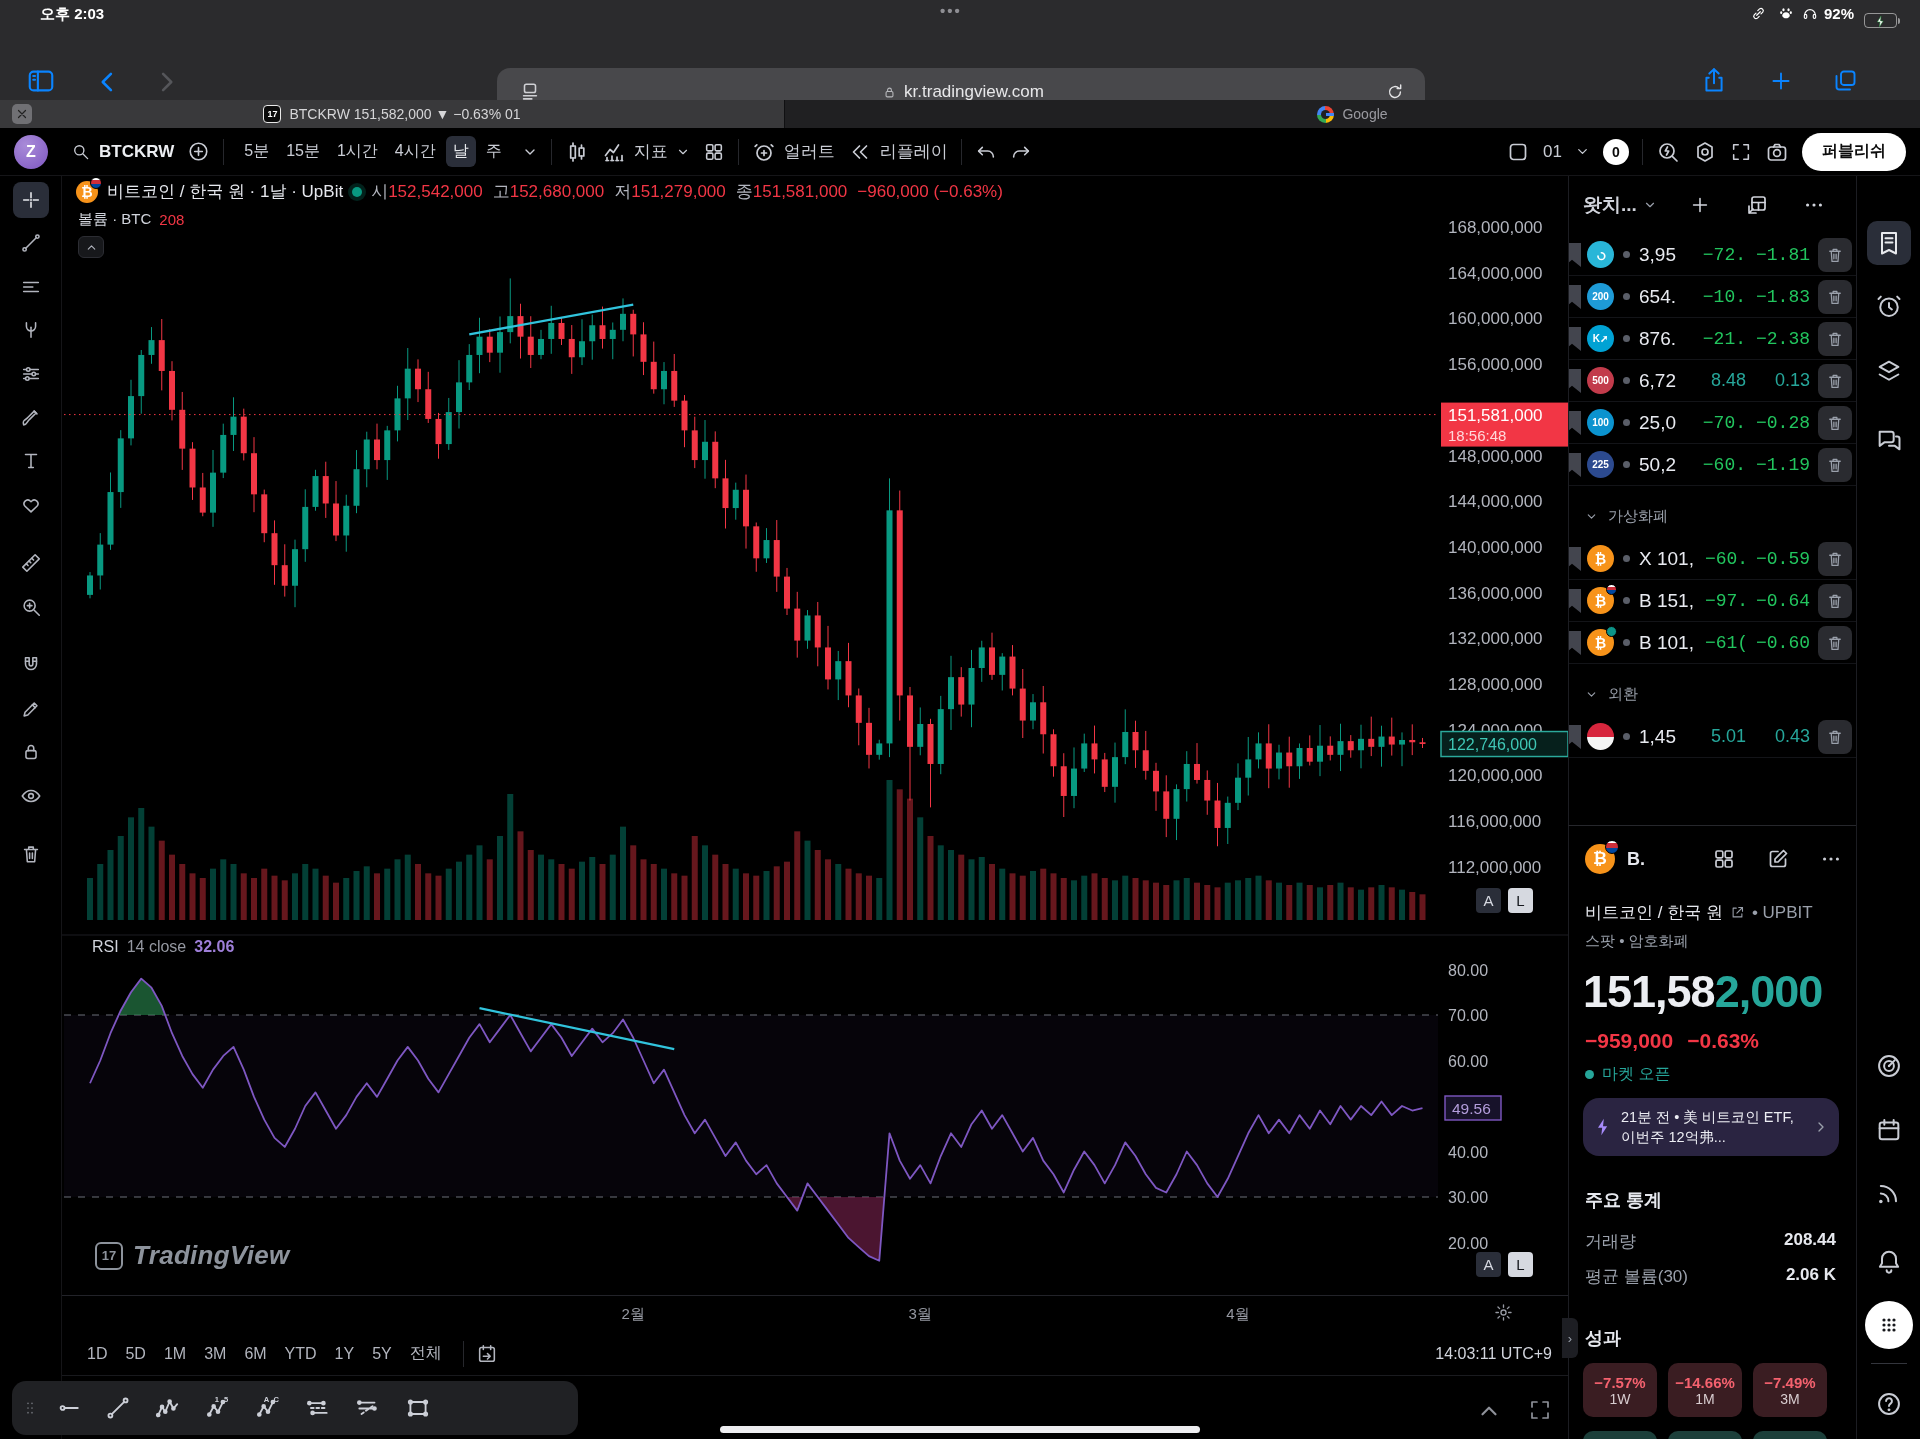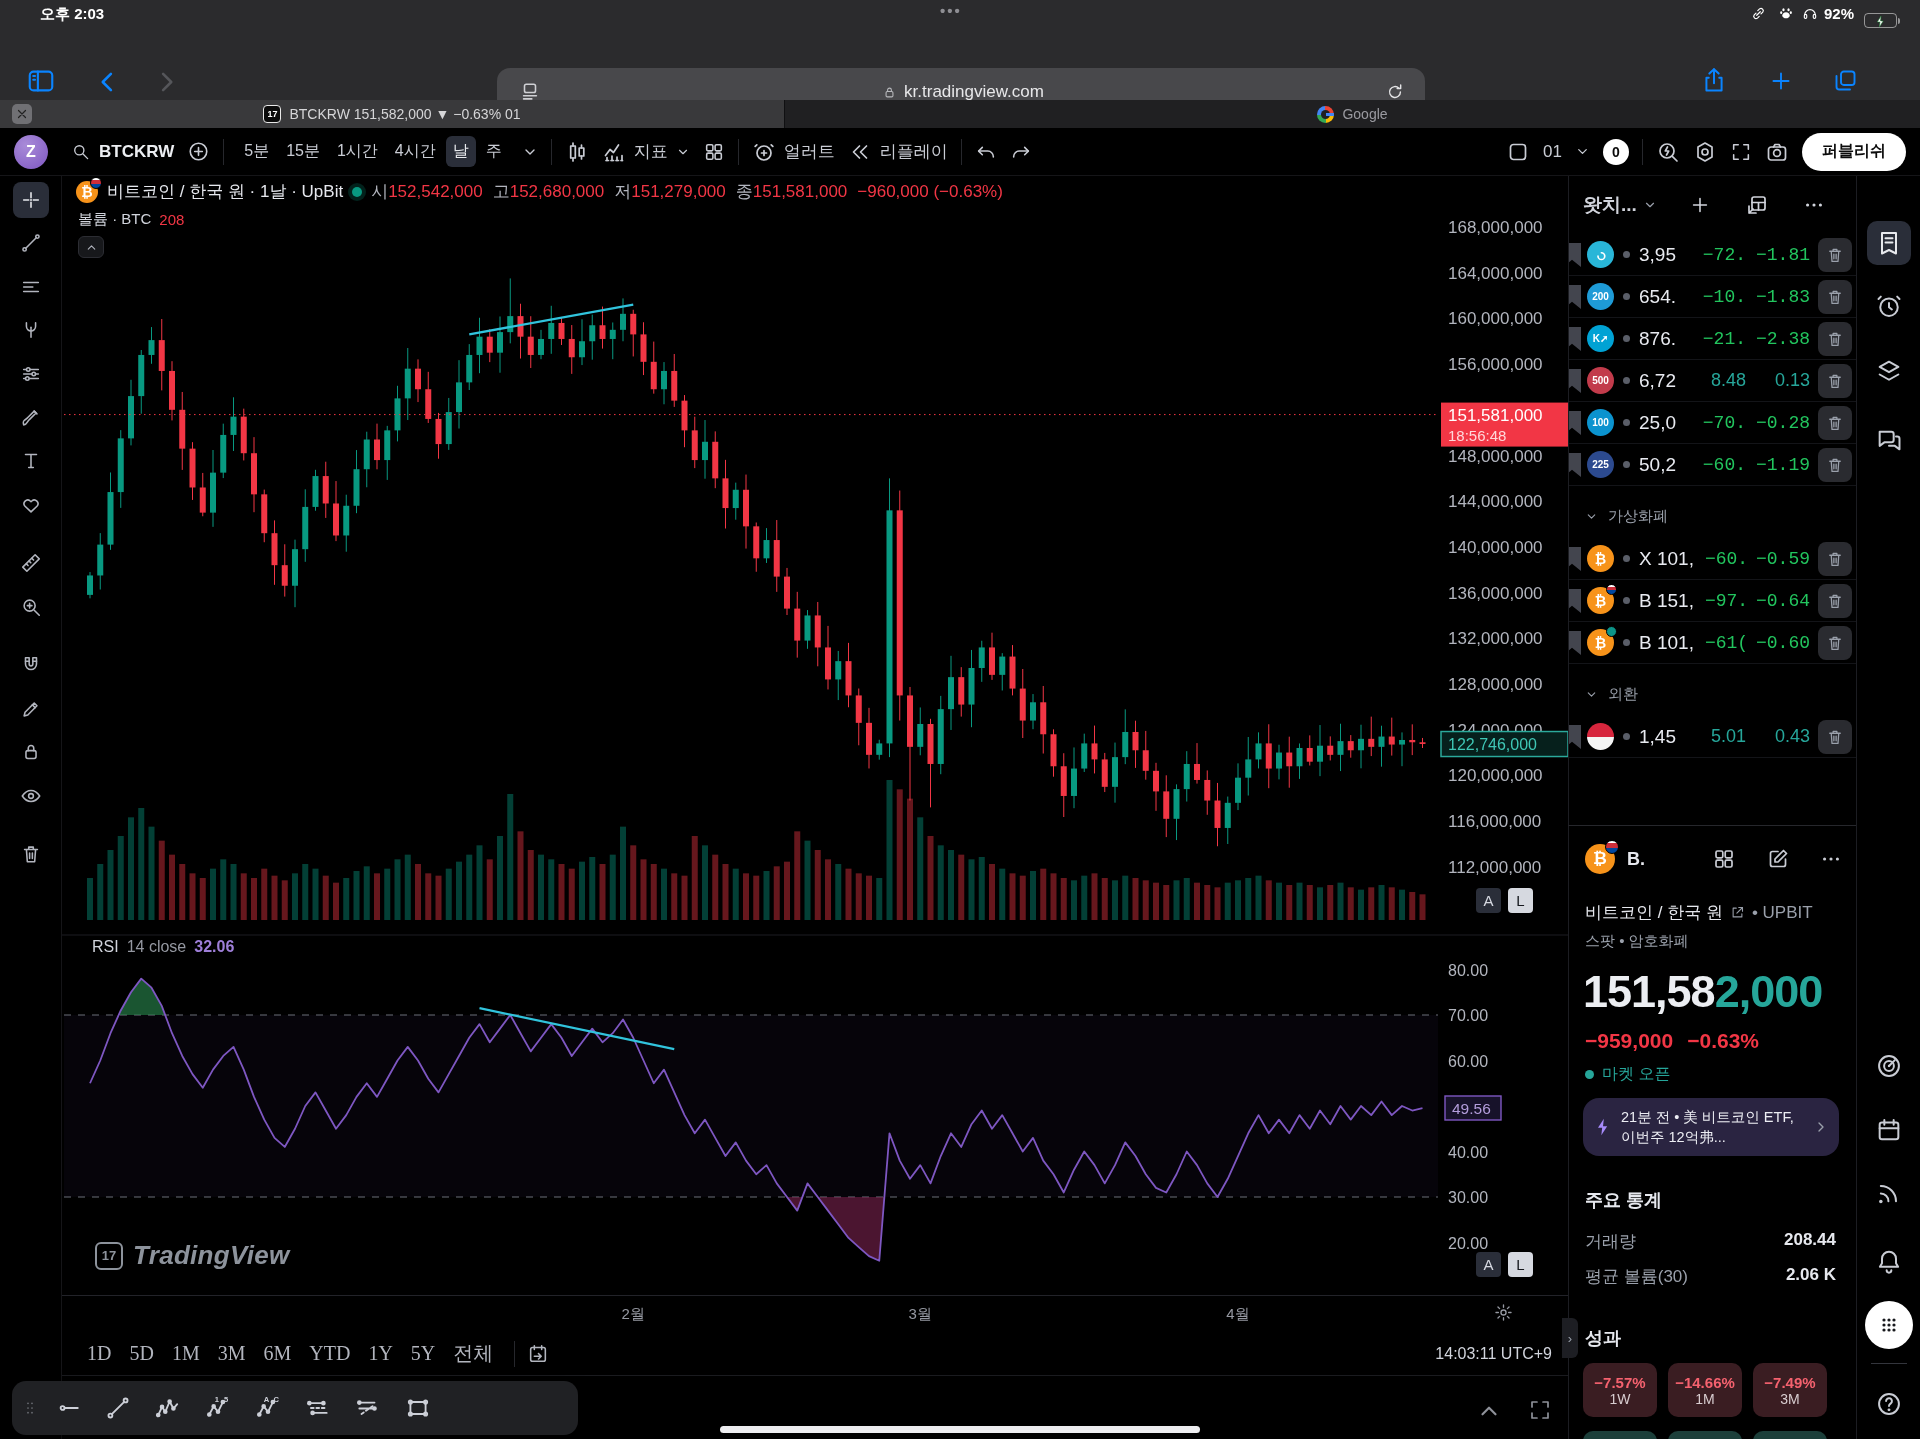--- a/index.html
+++ b/index.html
@@ -55,21 +55,21 @@
   #rsilegend{top:938px;left:92px;gap:8px;font-size:16px;}
   #watermark{top:1240px;left:95px;display:flex;align-items:center;gap:10px;color:#9aa0aa;opacity:.92;}
   #watermark .wm-glyph{width:28px;height:28px;border-radius:6px;border:2.5px solid #9aa0aa;display:flex;align-items:center;justify-content:center;font-weight:bold;font-size:13px;}
   #watermark .wm-text{font-size:26px;font-weight:bold;letter-spacing:.3px;font-style:italic;}
 
   
   #timeaxis{top:1295px;left:62px;width:1506px;height:37px;border-top:1px solid #222329;background:#000;}
   #timeaxis span{position:absolute;top:9px;transform:translateX(-50%);font-size:15px;color:#9598a1;}
   #timeaxis span.yr{color:#d1d4dc;font-weight:bold;margin-top:45px;}
   #footer{top:1332px;left:62px;width:1506px;height:44px;border-bottom:1px solid #1a1b1f;background:#000;display:flex;align-items:center;padding:0 16px;}
-  .range-btn{font-size:20px;color:#b2b5be;padding:4px 9px;font-family:Liberation Serif, serif;}
+  .range-btn{font-size:16px;color:#b2b5be;padding:4px 9px;}
   #clock{margin-left:auto;font-size:16px;color:#d1d4dc;}
 
   
   #drawbar{top:1381px;left:12px;width:566px;height:54px;background:#202124;border-radius:14px;display:flex;align-items:center;
     padding:0 10px;gap:6px;box-shadow:0 4px 14px rgba(0,0,0,.6);color:#cdd0d8;}
   .dbtn{width:44px;height:44px;display:flex;align-items:center;justify-content:center;border-radius:8px;}
   #homebar{top:1426px;left:720px;width:480px;height:7px;border-radius:4px;background:#ededf0;}
 
   
   #rightpanel{top:176px;left:1568px;width:288px;height:649px;border-left:1px solid #1c1d22;background:#000;overflow:hidden;}

